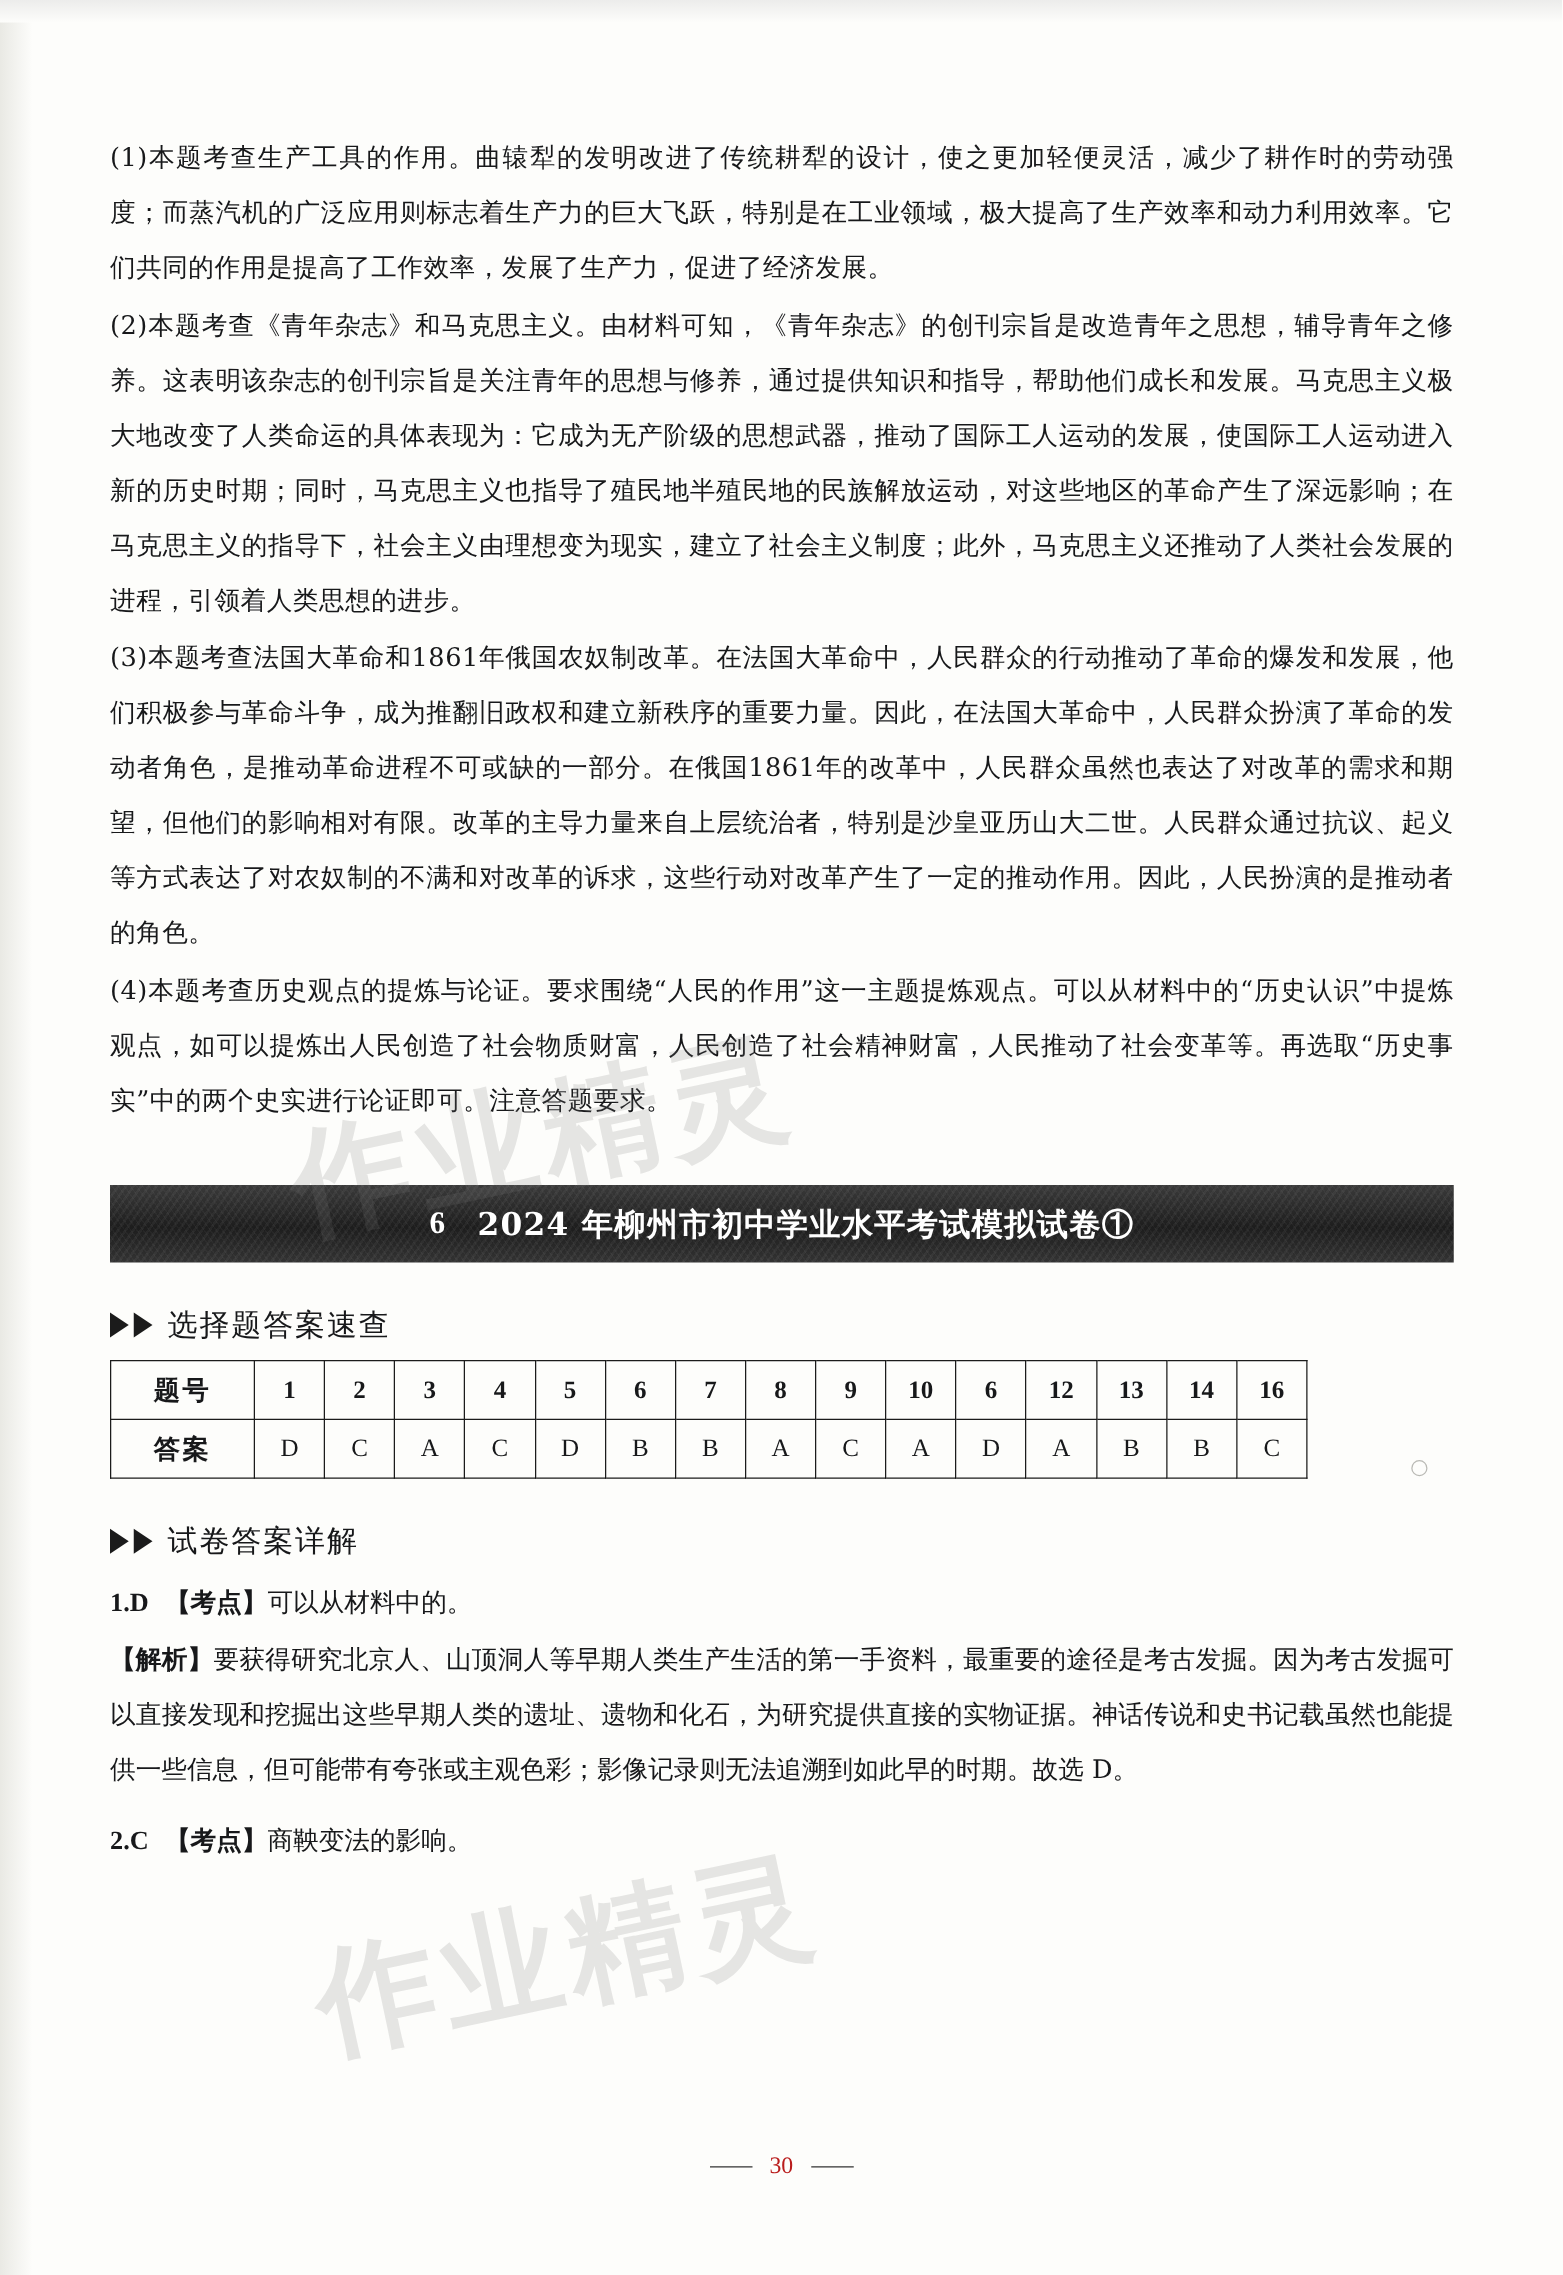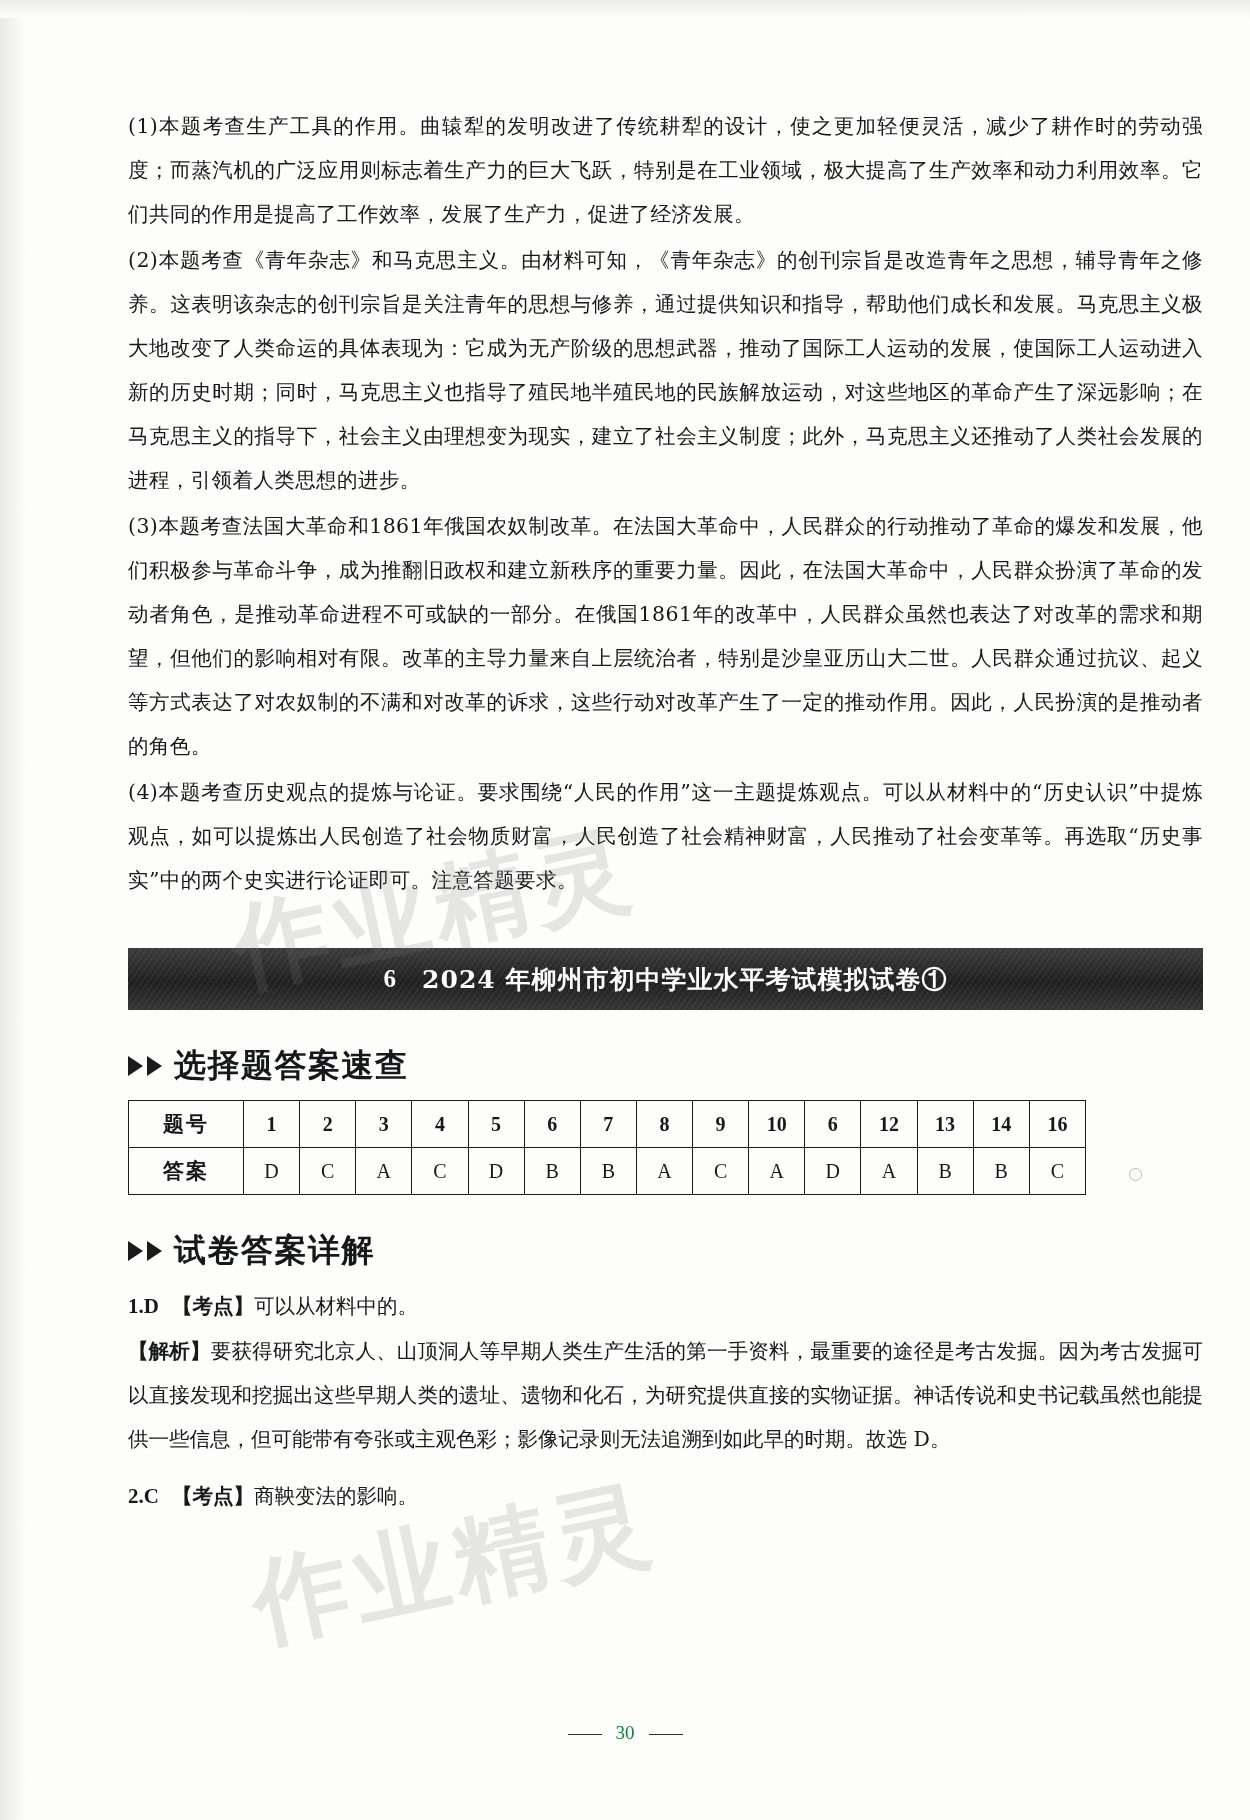--- a/index.html
+++ b/index.html
@@ -14,21 +14,20 @@
     background: #fdfdfb;
     overflow: hidden;
     font-family: "DejaVu Serif", "Liberation Serif", serif;
     color: #17181a;
   }
   .content {
     position: absolute;
     left: 88px;
     top: 104px;
     width: 1075px;
-    margin-left: 40px;
   }
   p.para {
     margin: 0 0 2px 0;
     font-size: 20.5px;
     line-height: 44px;
     letter-spacing: 0.4px;
     text-align: justify;
     text-justify: inter-character;
     text-indent: 0;
   }
@@ -83,22 +82,22 @@
   }
   .subhead .tri2 {
     width: 0;
     height: 0;
     border-left: 15px solid #1b1b1b;
     border-top: 10px solid transparent;
     border-bottom: 10px solid transparent;
     margin-right: 12px;
   }
   .subhead .txt {
-    font-size: 32px;
-    font-weight: bold;
+    font-size: 24px;
+    font-weight: normal;
     letter-spacing: 1.5px;
   }
   table.ansTable {
     border-collapse: collapse;
     width: 958px;
     margin-top: 10px;
     table-layout: fixed;
   }
   table.ansTable td, table.ansTable th {
     border: 1.6px solid #1b1b1b;
@@ -146,21 +145,21 @@
     font-weight: bold;
   }
   .pagefoot {
     position: absolute;
     left: 0;
     right: 0;
     bottom: 76px;
     text-align: center;
     font-size: 19px;
     font-family: "Liberation Serif", "DejaVu Serif", serif;
-    color: #15803d;
+    color: #b91c1c;
   }
   .pagefoot .dash {
     display: inline-block;
     width: 34px;
     height: 1.5px;
     background: #333;
     vertical-align: middle;
     margin: 0 14px;
   }
   

